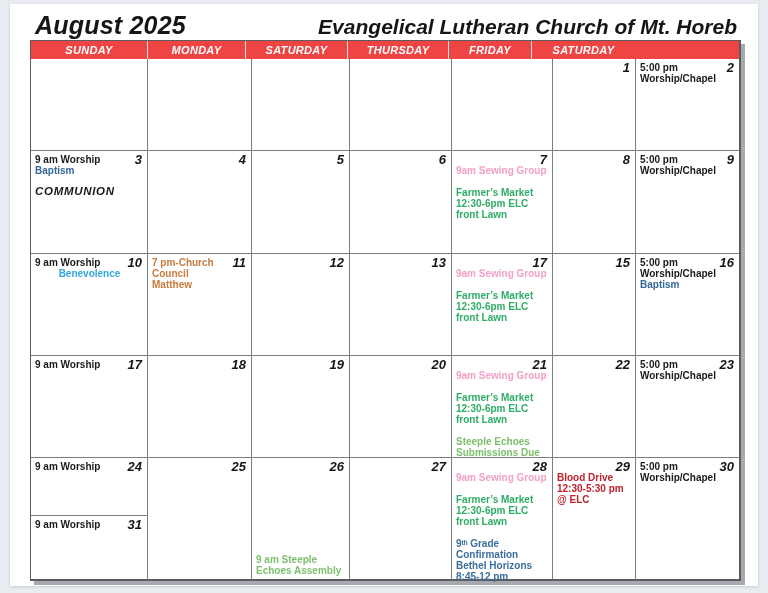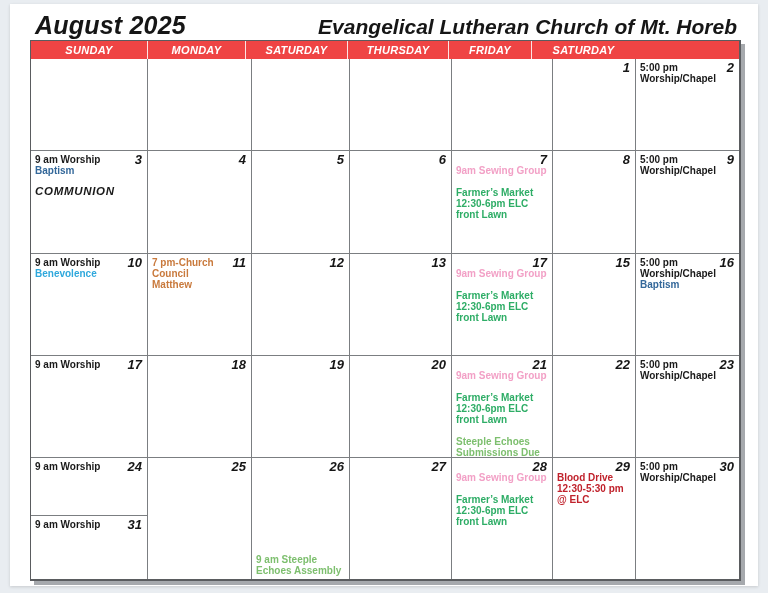--- a/index.html
+++ b/index.html
@@ -131,21 +131,21 @@
           <div class="cell lastcol" style="width: 103px;">
             <span class="num">9</span>
             <div class="ev" style="color: rgb(26, 26, 26);">5:00 pm
 Worship/Chapel</div>
           </div>
         </div>
         <div class="wrow" style="height: 102px;">
           <div class="cell" style="width: 117px;">
             <span class="num">10</span>
             <div class="ev" style="color: rgb(26, 26, 26);">9 am Worship</div>
-            <div class="ev" style="color: rgb(47, 168, 220);">Benevolence</div>
+            <div class="ev" style="color: rgb(47, 168, 220); text-align: center;">Benevolence</div>
           </div>
           <div class="cell" style="width: 104px;">
             <span class="num">11</span>
             <div class="ev" style="color: rgb(201, 122, 61);">7 pm-Church Council
 Matthew</div>
           </div>
           <div class="cell" style="width: 98px;">
             <span class="num">12</span>
           </div>
           <div class="cell" style="width: 102px;">
@@ -221,20 +221,24 @@
           </div>
           <div class="cell" style="width: 102px;">
             <span class="num">27</span>
           </div>
           <div class="cell" style="width: 101px;">
             <span class="num">28</span>
             <div class="ev gap" style="color: rgb(242, 160, 198);">9am Sewing Group</div>
             <div class="ev gap" style="color: rgb(46, 173, 102);">Farmer’s Market
 12:30-6pm ELC
 front Lawn</div>
+            <div class="ev gap" style="color: rgb(58, 111, 159);">9ᵗʰ Grade
+Confirmation
+Bethel Horizons
+8:45-12 pm</div>
           </div>
           <div class="cell" style="width: 83px;">
             <span class="num">29</span>
             <div class="ev gap" style="color: rgb(192, 34, 44);">Blood Drive
 12:30-5:30 pm
 @ ELC</div>
           </div>
           <div class="cell lastcol" style="width: 103px;">
             <span class="num">30</span>
             <div class="ev" style="color: rgb(26, 26, 26);">5:00 pm

